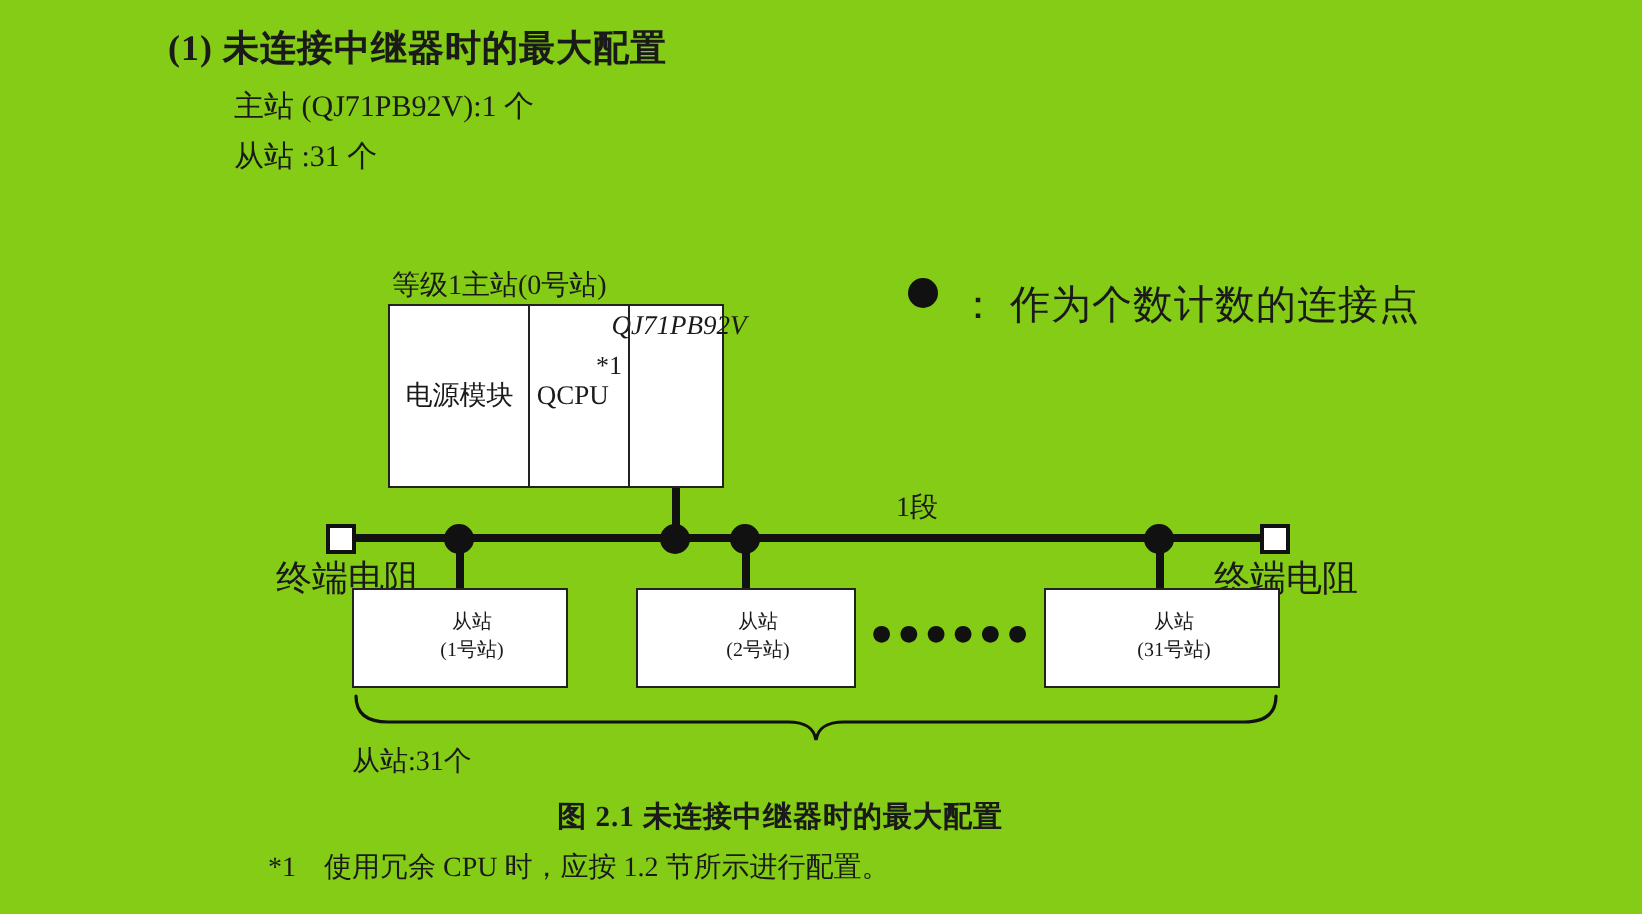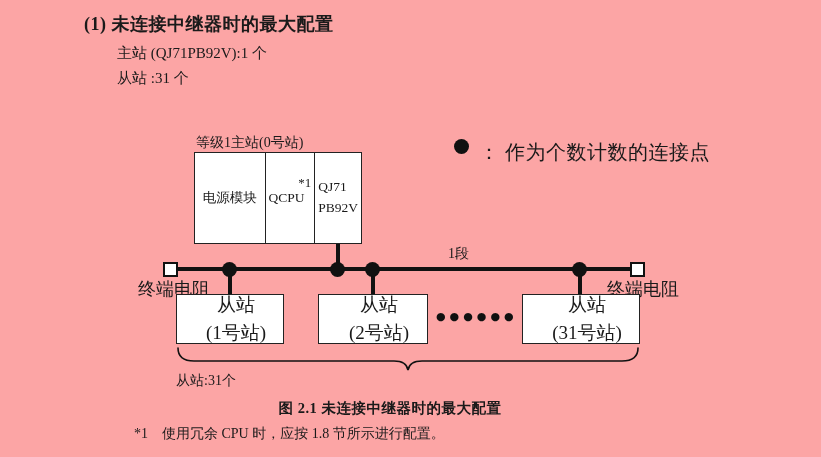--- a/index.html
+++ b/index.html
@@ -1,20 +1,20 @@
 <!DOCTYPE html>
 <html><head>
 <meta charset="utf-8">
 <style>
   html, body { margin: 0; padding: 0; background: #ffffff; }
   .page {
     position: relative;
     width: 821px;
     height: 457px;
-    background: #fca5a5;
+    background: #84cc16;
     color: #1a1a1a;
     font-family: "Liberation Serif", "DejaVu Serif", serif;
     overflow: hidden;
   }
   .abs { position: absolute; }
 
   
   .heading {
     left: 84px; top: 12px;
     font-size: 18px; font-weight: bold; letter-spacing: 0.5px;
@@ -33,22 +33,22 @@
   }
   .cell {
     box-sizing: border-box; display: flex;
     align-items: center; justify-content: center;
     font-size: 13.5px; white-space: nowrap;
   }
   .cell-power { width: 71px; border-right: 1px solid #222; text-align: center; }
   .cell-cpu   { width: 50px; border-right: 1px solid #222; position: relative;
                 justify-content: flex-start; padding-left: 3px; }
   .cpu-note   { position: absolute; top: 22px; right: 3px; font-size: 13px; }
-  .cell-pb    { width: 46px; flex-direction: column; align-items: flex-start;
-                padding-left: 3px; line-height: 1.55; }
+  .cell-pb    { width: 46px; flex-direction: row; align-items: flex-start;
+                padding-left: 3px; line-height: 1.55; font-style: italic; }
 
   
   .legend-dot {
     left: 454px; top: 139px; width: 15px; height: 15px;
     border-radius: 50%; background: #111;
   }
   .legend-text { left: 479px; top: 139px; font-size: 20px; white-space: nowrap; letter-spacing: 0.5px; }
 
   
   .bus { left: 170px; top: 267px; width: 468px; height: 4px; background: #111; }
@@ -74,21 +74,21 @@
   .drop-slave1  { left: 228px; top: 269px; height: 26px; }
   .drop-slave2  { left: 371px; top: 269px; height: 26px; }
   .drop-slave31 { left: 578px; top: 269px; height: 27px; }
 
   
   .slave-box {
     top: 294px; height: 50px;
     border: 1.5px solid #222; box-sizing: border-box; background: #fff;
     display: flex; flex-direction: column;
     align-items: center; justify-content: center;
-    font-size: 19px; line-height: 1.45; text-align: center; padding-left: 12px;
+    font-size: 10px; line-height: 1.45; text-align: center; padding-left: 12px;
   }
   .slave-1  { left: 176px; width: 108px; }
   .slave-2  { left: 318px; width: 110px; }
   .slave-31 { left: 522px; width: 118px; }
   .ellipsis {
     left: 436px; top: 310px; font-size: 11px; letter-spacing: 4px;
     color: #111; white-space: nowrap;
     font-family: "DejaVu Sans", sans-serif;
   }
 
@@ -164,16 +164,16 @@
     <span>(31号站)</span>
   </div>
 
   <svg class="abs brace" width="464" height="24" viewBox="0 0 464 24">
     <path d="M2,1 C2,10 8,14 18,14 L218,14 C227,14 231,17 232,23 C233,17 237,14 246,14 L446,14 C456,14 462,10 462,1" fill="none" stroke="#111111" stroke-width="1.6" stroke-linecap="round"></path>
   </svg>
   <div class="abs brace-label">从站:31个</div>
 
   <div class="abs figure-caption">图 2.1 未连接中继器时的最大配置</div>
   <div class="abs footnote">
-    <span class="fn-marker">*1</span><span class="fn-text">使用冗余 CPU 时，应按 1.8 节所示进行配置。</span>
+    <span class="fn-marker">*1</span><span class="fn-text">使用冗余 CPU 时，应按 1.2 节所示进行配置。</span>
   </div>
 
 </div>
 
 </body></html>

